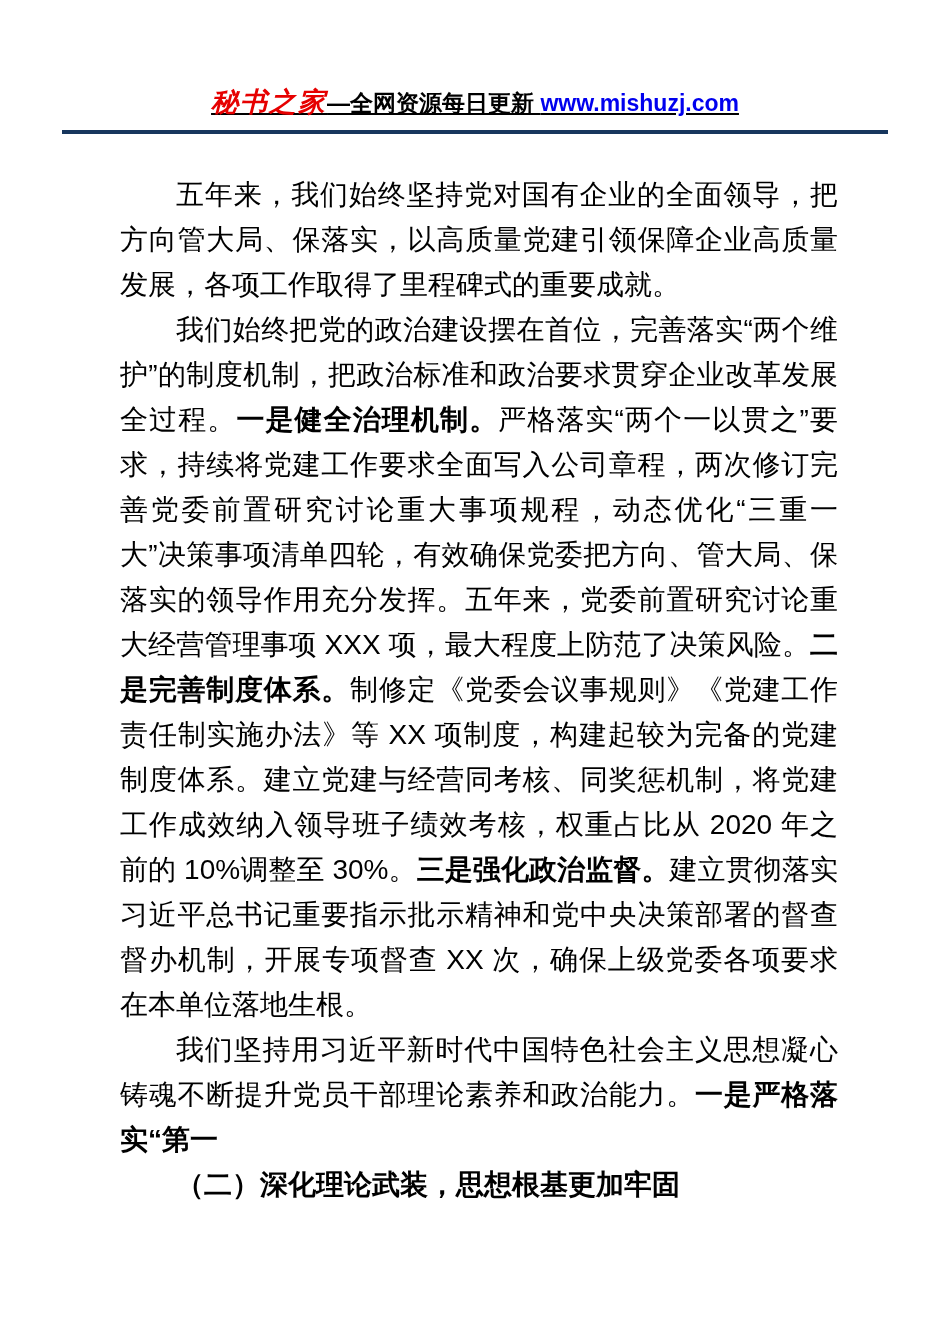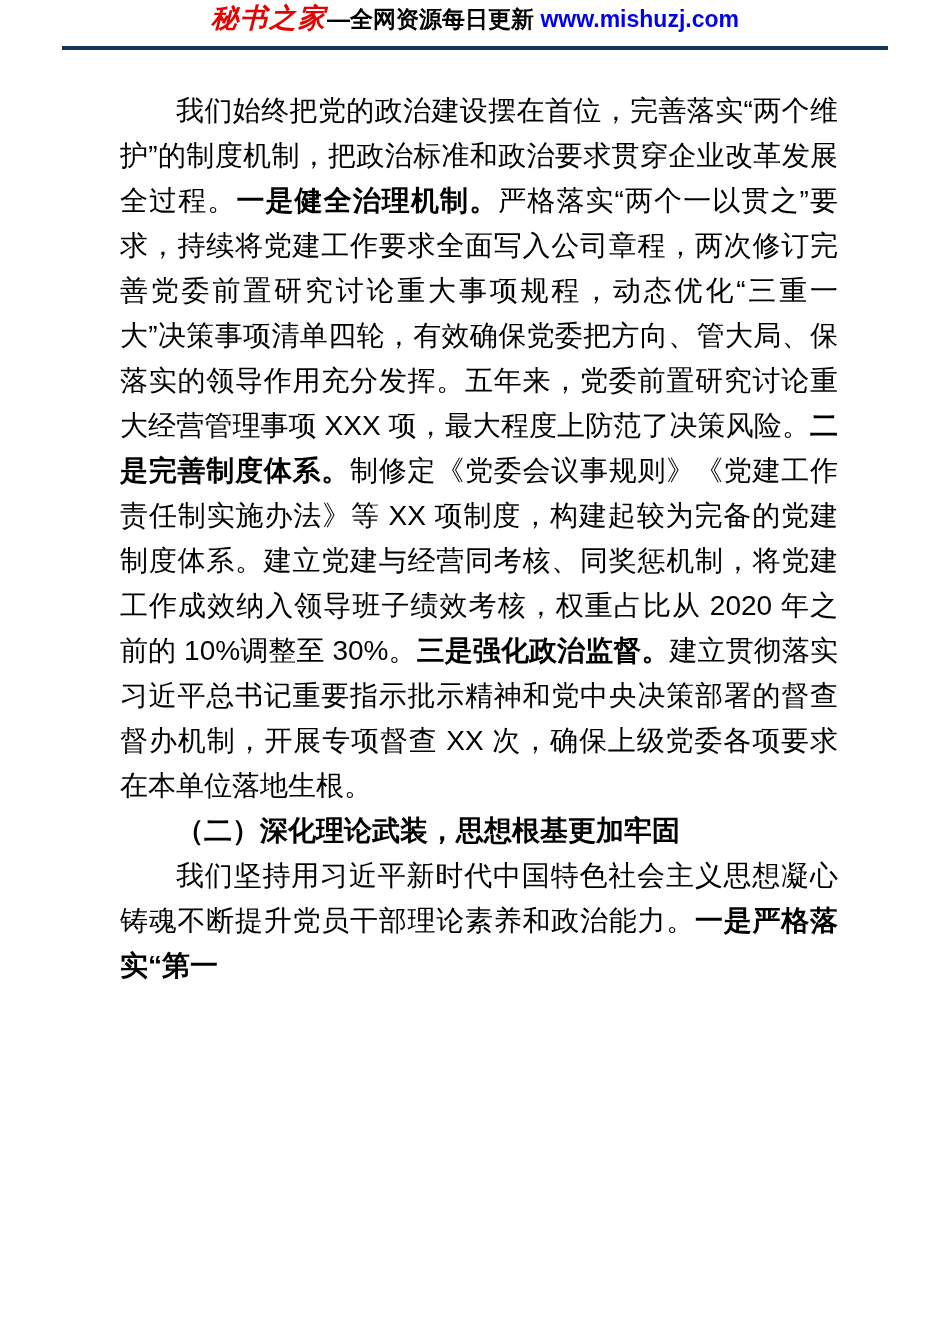--- a/index.html
+++ b/index.html
@@ -12,24 +12,26 @@
     width: 950px;
     height: 1344px;
     margin: 0 auto;
     background: #ffffff;
     box-sizing: border-box;
     overflow: hidden;
     font-family: "Liberation Sans", "DejaVu Sans", sans-serif;
     color: #000000;
   }
   .site-header {
+    padding-top: 84px;
     text-align: center;
     font-size: 23px;
     font-weight: bold;
     white-space: nowrap;
+    text-decoration: underline;
   }
   .brand {
     color: #e60000;
     font-size: 27px;
     font-style: italic;
     letter-spacing: 2px;
     font-family: "Liberation Serif", "DejaVu Serif", serif;
   }
   .tagline {
     color: #000000;
@@ -62,18 +64,19 @@
 
 <div class="page">
 
   <div class="site-header">
     <span class="brand">秘书之家</span><span class="tagline">—全网资源每日更新 </span><span class="url">www.mishuzj.com</span>
   </div>
 
   <div class="header-rule"></div>
 
   <div class="doc-body">
+    <p class="para"><span>五年来，我们始终坚持党对国有企业的全面领导，把方向管大局、保落实，以高质量党建引领保障企业高质量发展，各项工作取得了里程碑式的重要成就。</span></p>
     <p class="para"><span>我们始终把党的政治建设摆在首位，完善落实“两个维护”的制度机制，把政治标准和政治要求贯穿企业改革发展全过程。</span><span class="bold">一是健全治理机制。</span><span>严格落实“两个一以贯之”要求，持续将党建工作要求全面写入公司章程，两次修订完善党委前置研究讨论重大事项规程，动态优化“三重一大”决策事项清单四轮，有效确保党委把方向、管大局、保落实的领导作用充分发挥。五年来，党委前置研究讨论重大经营管理事项 XXX 项，最大程度上防范了决策风险。</span><span class="bold">二是完善制度体系。</span><span>制修定《党委会议事规则》《党建工作责任制实施办法》等 XX 项制度，构建起较为完备的党建制度体系。建立党建与经营同考核、同奖惩机制，将党建工作成效纳入领导班子绩效考核，权重占比从 2020 年之前的 10%调整至 30%。</span><span class="bold">三是强化政治监督。</span><span>建立贯彻落实习近平总书记重要指示批示精神和党中央决策部署的督查督办机制，开展专项督查 XX 次，确保上级党委各项要求在本单位落地生根。</span></p>
+    <p class="para"><span>我们坚持用习近平新时代中国特色社会主义思想凝心铸魂不断提升党员干部理论素养和政治能力。</span><span class="bold">一是严格落实“第一</span></p>
     <p class="para"><span class="bold">（二）深化理论武装，思想根基更加牢固</span></p>
-    <p class="para"><span>我们坚持用习近平新时代中国特色社会主义思想凝心铸魂不断提升党员干部理论素养和政治能力。</span><span class="bold">一是严格落实“第一</span></p>
   </div>
 
 </div>
 
 </body></html>

